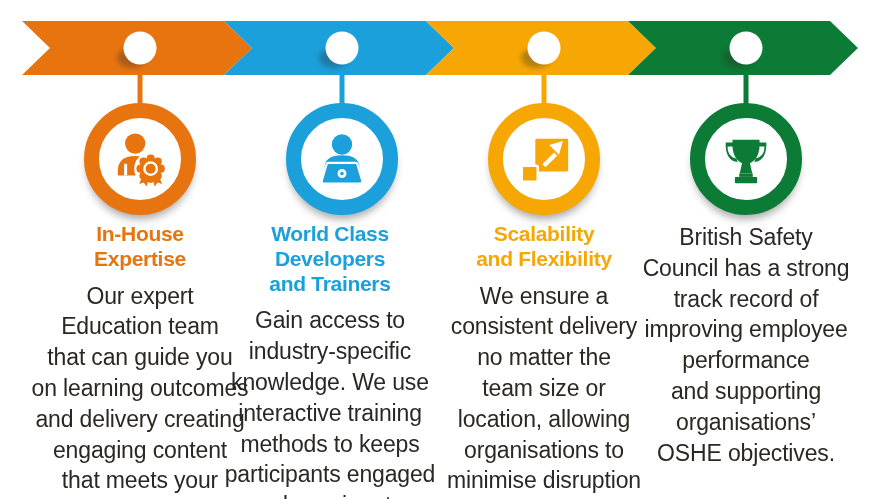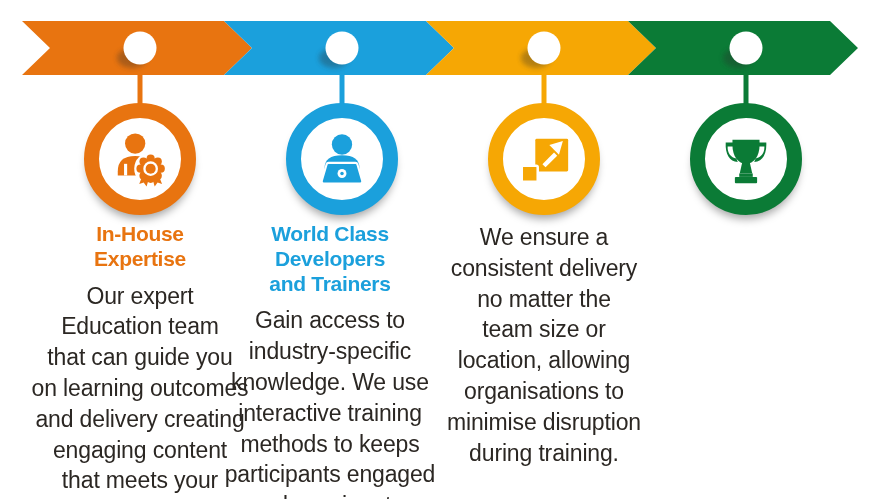--- a/index.html
+++ b/index.html
@@ -140,26 +140,36 @@
     <p class="col-body">Gain access to
 industry-specific
 knowledge. We use
 interactive training
 methods to keeps
 participants engaged
 and passionate.</p>
   </div>
 
   <div class="col-text tpos-2">
+    <h3 class="col-heading" style="color: rgb(246, 167, 4);">Scalability
+and Flexibility</h3>
     <p class="col-body">We ensure a
 consistent delivery
 no matter the
 team size or
 location, allowing
 organisations to
 minimise disruption
 during training.</p>
   </div>
 
   <div class="col-text tpos-3">
+    <p class="col-body">British Safety
+Council has a strong
+track record of
+improving employee
+performance
+and supporting
+organisations’
+OSHE objectives.</p>
   </div>
 
 </div>
 
 </body></html>

